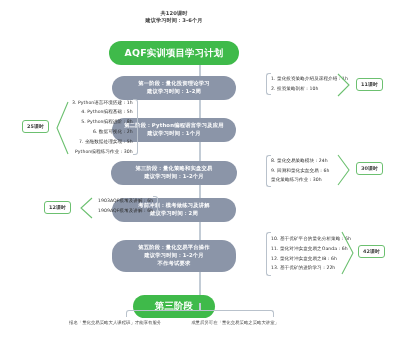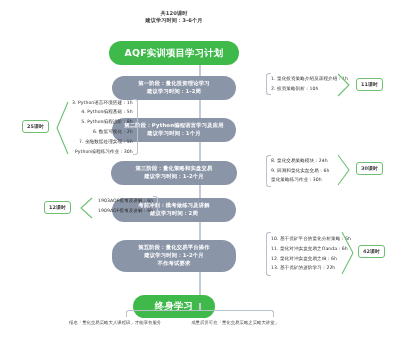--- a/index.html
+++ b/index.html
@@ -198,21 +198,21 @@
     </div>
   </div>
   <div class="chev" style="left:340px; top:230px;">
     <svg width="16" height="46" viewBox="0 0 16 46">
         <polyline points="2,2 13,23 2,44" fill="none" stroke="#6cc070" stroke-width="1.1"></polyline>
       </svg>
   </div>
   <div class="badge" style="left:358px; top:245px;">42课时</div>
 
   <div class="pill pill-green small" style="top:296px;">
-    <span>终身学习</span>
+    <span>第三阶段</span>
   </div>
 
   <div class="foot-stub"></div>
   <div class="foot-bracket"></div>
 
   <div class="footnotes">
     <span>报名「量化交易策略大人课程班」才能享有服务</span>
     <span>成量后另可在「量化交易策略之策略大讲堂」</span>
   </div>
 

